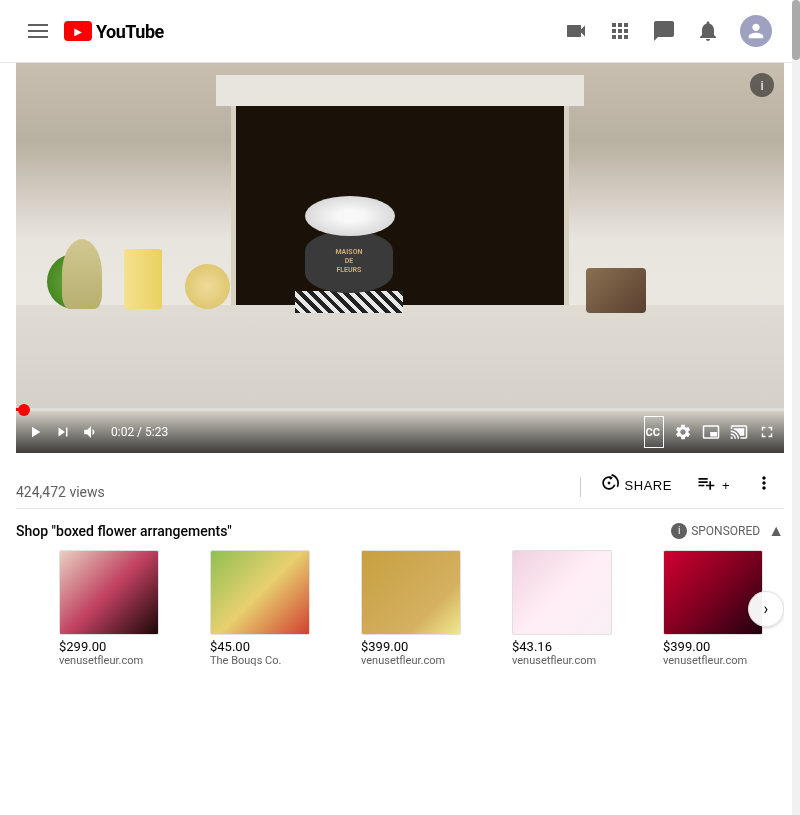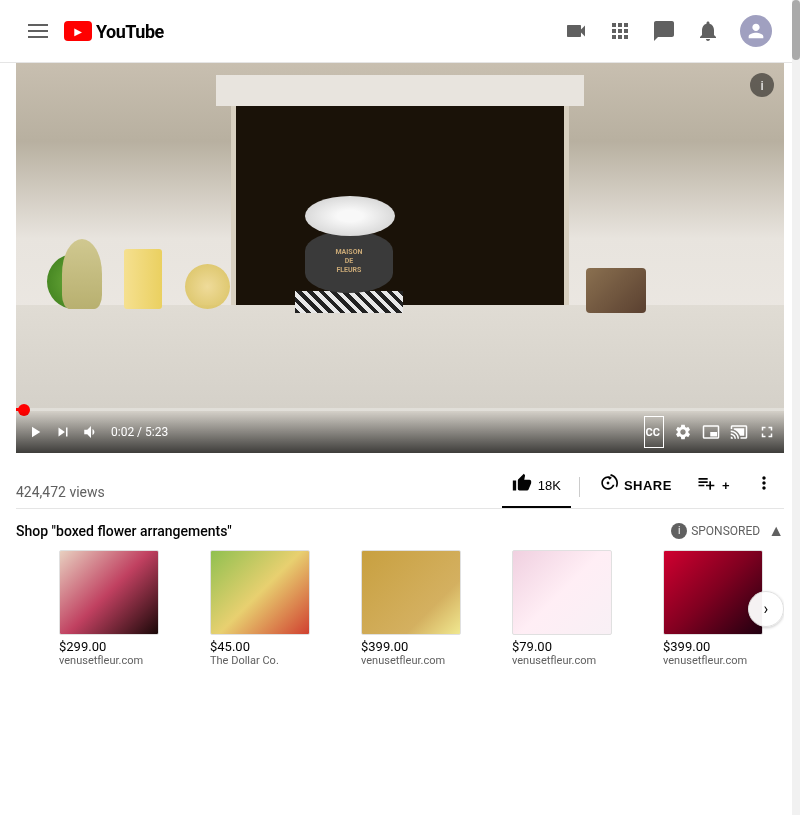--- a/index.html
+++ b/index.html
@@ -112,21 +112,21 @@
       border: none; background: none;
       cursor: pointer;
       font-size: 14px;
       color: #030303;
       border-bottom: 2px solid transparent;
     }
     .action-btn.active { border-bottom: 2px solid #030303; }
     .action-btn .icon { font-size: 18px; color: #030303; }
     .action-btn .count { font-size: 13px; font-weight: 500; }
     .divider-v { width: 1px; height: 20px; background: #ccc; margin: 0 4px; }
-    .action-btn-text { font-size: 13px; font-weight: 700; letter-spacing: 0.5px; }
+    .action-btn-text { font-size: 13px; font-weight: 400; letter-spacing: 0.5px; }
 
     
     .shop-section { padding: 12px 16px 0; }
     .shop-header { display: flex; align-items: center; justify-content: space-between; margin-bottom: 10px; }
     .shop-title { font-size: 14px; font-weight: 500; color: #030303; }
     .shop-header-right { display: flex; align-items: center; gap: 8px; }
     .sponsored-badge { display: flex; align-items: center; gap: 4px; font-size: 12px; color: #606060; }
     .sponsored-icon { width: 16px; height: 16px; border-radius: 50%; background: #606060; display: flex; align-items: center; justify-content: center; color: white; font-size: 10px; }
     .collapse-btn { cursor: pointer; color: #606060; font-size: 16px; }
 
@@ -317,28 +317,20 @@
           </svg>
       </div>
     </div>
   </div>
 </div>
 
 <div class="video-info">
   <div class="video-meta">
     <span class="view-count">424,472 views</span>
     <div class="action-buttons">
-      <button class="action-btn active">
-        <span class="icon">
-          <svg viewBox="0 0 24 24" width="20" height="20" fill="#030303">
-              <path d="M1 21h4V9H1v12zm22-11c0-1.1-.9-2-2-2h-6.31l.95-4.57.03-.32c0-.41-.17-.79-.44-1.06L14.17 1 7.59 7.59C7.22 7.95 7 8.45 7 9v10c0 1.1.9 2 2 2h9c.83 0 1.54-.5 1.84-1.22l3.02-7.05c.09-.23.14-.47.14-.73v-2z"></path>
-            </svg>
-        </span>
-        <span class="count">18K</span>
-      </button>
       <div class="divider-v"></div>
       <button class="action-btn">
         <span class="icon">
           <svg viewBox="0 0 24 24" width="20" height="20" fill="#030303">
               <path d="M14 12l-2 2-2-2 2-2 2 2zm-2-6l2.12 2.12 2.5-2.5C15.07 4.49 13.61 4 12 4c-4.41 0-8 3.59-8 8s3.59 8 8 8c3.73 0 6.84-2.55 7.73-6h-2.08c-.82 2.33-3.04 4-5.65 4-3.31 0-6-2.69-6-6s2.69-6 6-6zm10 6c0 1.33-.26 2.6-.73 3.76l1.5 1.5C23.49 15.49 24 13.8 24 12c0-5.29-3.71-9.72-8.66-10.75l-.6 1.96C18.94 4.21 22 7.8 22 12z"></path>
             </svg>
         </span>
         <span class="action-btn-text">SHARE</span>
       </button>
       <button class="action-btn">
@@ -379,30 +371,30 @@
   <div class="shop-products-container">
     <div class="shop-products" id="products-list">
     <div class="product-card">
       <div class="product-img prod1"></div>
       <div class="product-price">$299.00</div>
       <div class="product-source">venusetfleur.com</div>
     </div>
         <div class="product-card">
       <div class="product-img prod2"></div>
       <div class="product-price">$45.00</div>
-      <div class="product-source">The Dollar Co.</div>
+      <div class="product-source">The Bouqs Co.</div>
     </div>
         <div class="product-card">
       <div class="product-img prod3"></div>
       <div class="product-price">$399.00</div>
       <div class="product-source">venusetfleur.com</div>
     </div>
         <div class="product-card">
       <div class="product-img prod4"></div>
-      <div class="product-price">$79.00</div>
+      <div class="product-price">$43.16</div>
       <div class="product-source">venusetfleur.com</div>
     </div>
         <div class="product-card">
       <div class="product-img prod5"></div>
       <div class="product-price">$399.00</div>
       <div class="product-source">venusetfleur.com</div>
     </div>
       </div>
     <div class="next-btn">
       <span>›</span>

